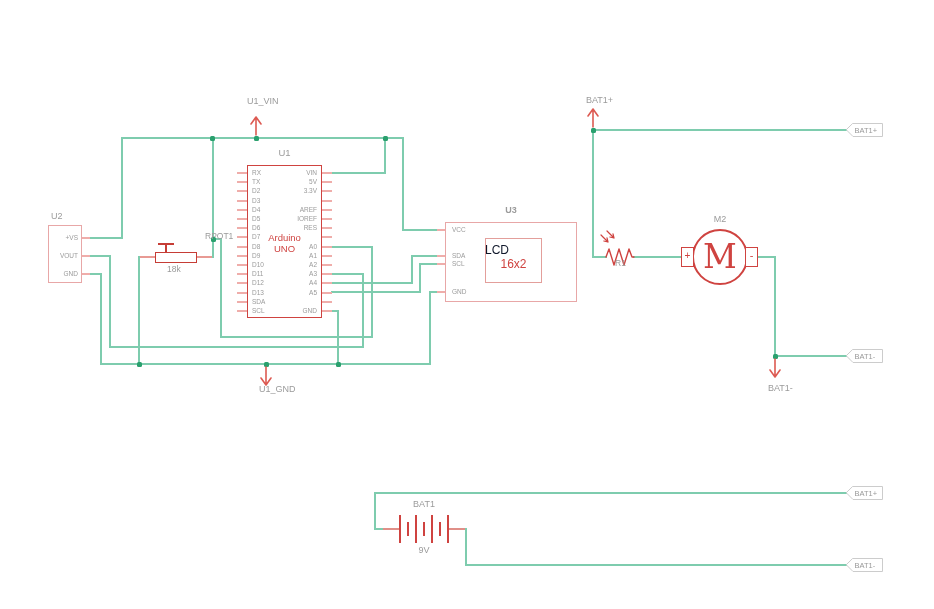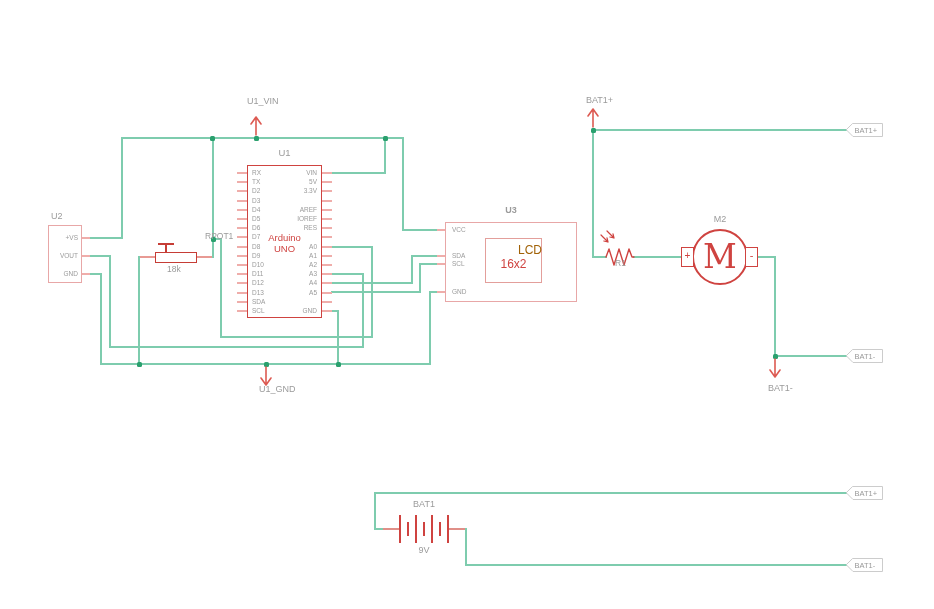--- a/index.html
+++ b/index.html
@@ -168,21 +168,21 @@
     <div class="txt" style="left: 51px; top: 212px; color: rgb(155, 155, 155); font-size: 9px;">U2</div>
     <div class="txt" style="left: 82px; top: 237px; width: 8px; height: 2px; background: rgb(239, 173, 170);"></div>
     <div class="txt" style="left: 48px; top: 234px; width: 30px; text-align: right; color: rgb(155, 155, 155); font-size: 6.5px;">+VS</div>
     <div class="txt" style="left: 82px; top: 255px; width: 8px; height: 2px; background: rgb(239, 173, 170);"></div>
     <div class="txt" style="left: 48px; top: 252px; width: 30px; text-align: right; color: rgb(155, 155, 155); font-size: 6.5px;">VOUT</div>
     <div class="txt" style="left: 82px; top: 273px; width: 8px; height: 2px; background: rgb(239, 173, 170);"></div>
     <div class="txt" style="left: 48px; top: 270px; width: 30px; text-align: right; color: rgb(155, 155, 155); font-size: 6.5px;">GND</div>
     <div class="txt" style="left: 445px; top: 222px; width: 132px; height: 80px; border: 1px solid rgb(232, 167, 167); background: rgb(255, 255, 255);"></div>
     <div class="txt" style="left: 445px; top: 206px; width: 132px; text-align: center; color: rgb(155, 155, 155); font-size: 9px; font-weight: bold;">U3</div>
     <div class="txt" style="left: 485px; top: 238px; width: 57px; height: 45px; border: 1px solid rgb(227, 159, 155); background: rgb(255, 255, 255);"></div>
-    <div class="txt" style="left: 485px; top: 244px; width: 57px; text-align: right; color: #a16207; font-size: 12px;">LCD</div>
+    <div class="txt" style="left: 485px; top: 244px; width: 57px; text-align: left; color: #0f172a; font-size: 12px;">LCD</div>
     <div class="txt" style="left: 485px; top: 258px; width: 57px; text-align: center; color: rgb(207, 67, 64); font-size: 12px;">16x2</div>
     <div class="txt" style="left: 437px; top: 229px; width: 8px; height: 2px; background: rgb(239, 173, 170);"></div>
     <div class="txt" style="left: 452px; top: 226px; color: rgb(155, 155, 155); font-size: 6.5px;">VCC</div>
     <div class="txt" style="left: 437px; top: 255px; width: 8px; height: 2px; background: rgb(239, 173, 170);"></div>
     <div class="txt" style="left: 452px; top: 252px; color: rgb(155, 155, 155); font-size: 6.5px;">SDA</div>
     <div class="txt" style="left: 437px; top: 263px; width: 8px; height: 2px; background: rgb(239, 173, 170);"></div>
     <div class="txt" style="left: 452px; top: 260px; color: rgb(155, 155, 155); font-size: 6.5px;">SCL</div>
     <div class="txt" style="left: 437px; top: 291px; width: 8px; height: 2px; background: rgb(239, 173, 170);"></div>
     <div class="txt" style="left: 452px; top: 288px; color: rgb(155, 155, 155); font-size: 6.5px;">GND</div>
     <div class="txt" style="left: 140px; top: 256px; width: 15px; height: 2px; background: rgb(232, 154, 148);"></div>

